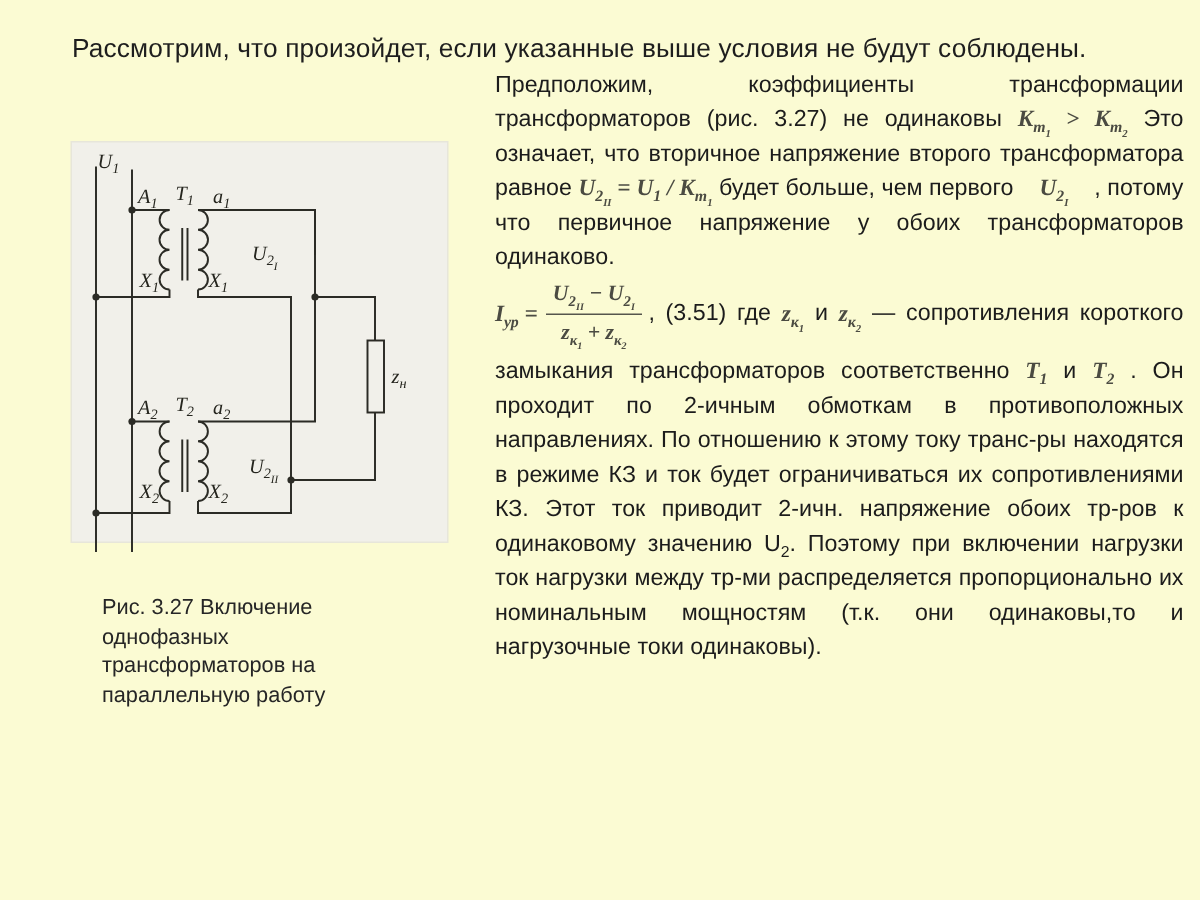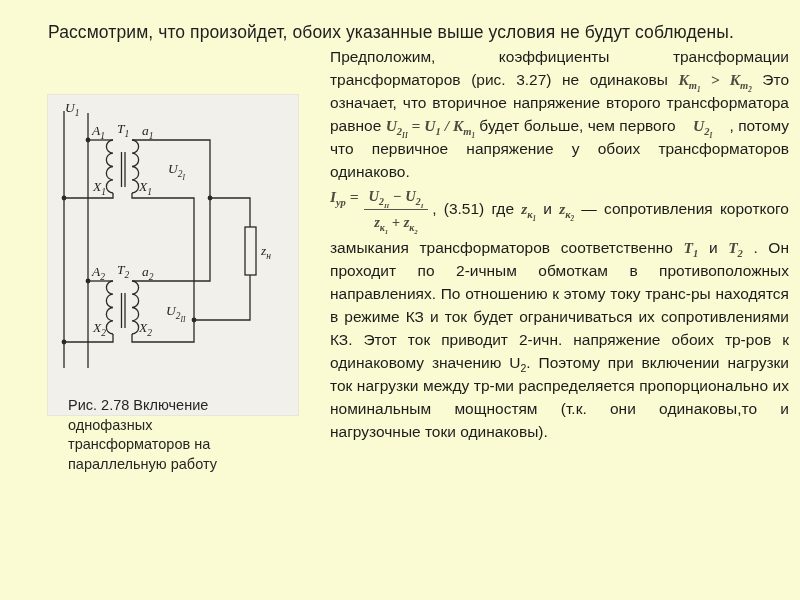--- a/index.html
+++ b/index.html
@@ -7,56 +7,56 @@
     width:800px;height:600px;position:relative;overflow:hidden;
     background:#FBFBD3;color:#1e1e1e;
     font-family:"Liberation Sans",sans-serif;
   }
   .slide{position:absolute;inset:0}
   .title{
     position:absolute;left:48px;top:21px;width:720px;
     font-size:17.5px;line-height:22px;letter-spacing:.1px;
   }
   .figure{
-    position:absolute;left:48px;top:95px;width:250px;height:320px;
+    position:absolute;left:48px;top:95px;width:250px;height:266px;
     background:#F1F0EA;box-shadow:0 0 0 1px #e7e6da;
   }
   .caption{
     position:absolute;left:68px;top:396px;width:178px;
     font-size:14.5px;line-height:19.5px;color:#262626;
   }
   .body-text{
     position:absolute;left:330px;top:45px;width:459px;
     font-size:15.5px;line-height:23px;text-align:justify;color:#1c1c1c;
   }
   .para{margin:0}
   b{font-weight:bold}
   sub{font-size:68%;line-height:0}
   .fm{
     font-family:"Liberation Serif",serif;font-style:italic;color:#4b4b42;
     white-space:nowrap;
     font-weight:bold;
   }
-  .fracwrap{display:inline-flex;align-items:flex-start;vertical-align:middle;margin:2px 4px 2px 0}
+  .fracwrap{display:inline-flex;align-items:center;vertical-align:middle;margin:2px 4px 2px 0}
   .frac{display:inline-flex;flex-direction:column;text-align:center;margin-left:5px;font-size:14.5px}
   .num{border-bottom:1px solid #55554c;padding:0 5px 1px 5px}
   .den{padding:1px 5px 0 5px}
   svg text{
     font-family:"Liberation Serif",serif;font-style:italic;
     fill:#26261f;font-size:13.5px;
   }
   svg .wire{stroke:#2b2b25;stroke-width:1.3;fill:none}
   svg .dot{fill:#2b2b25}
 </style>
 </head>
 <body>
 
 <div class="slide">
 
-  <div class="title">Рассмотрим, что произойдет, обоих указанные  выше  условия не будут соблюдены.</div>
+  <div class="title">Рассмотрим, что произойдет, если указанные  выше  условия не будут соблюдены.</div>
 
   <div class="figure">
     <svg width="250" height="306" viewBox="0 0 250 306">
 
       <path class="wire" d="M16,16 V273"></path>
       <path class="wire" d="M40,18 V273"></path>
 
       <g>
         <path class="wire" d="M40,45 H65"></path>
         <path class="wire" d="M65,45 A6.6,6.6 0 0 0 65,58.2 A6.6,6.6 0 0 0 65,71.5 A6.6,6.6 0 0 0 65,84.8 A6.6,6.6 0 0 0 65,98"></path>
@@ -99,21 +99,21 @@
           <text x="69" y="179"><tspan>T</tspan><tspan dy="3.5" font-size="9.5"><tspan>2</tspan></tspan><tspan dy="-3.5">​</tspan></text>
           <text x="94" y="181"><tspan>a</tspan><tspan dy="3.5" font-size="9.5"><tspan>2</tspan></tspan><tspan dy="-3.5">​</tspan></text>
           <text x="45" y="237"><tspan>X</tspan><tspan dy="3.5" font-size="9.5"><tspan>2</tspan></tspan><tspan dy="-3.5">​</tspan></text>
           <text x="91" y="237"><tspan>X</tspan><tspan dy="3.5" font-size="9.5"><tspan>2</tspan></tspan><tspan dy="-3.5">​</tspan></text>
           <text x="118" y="220"><tspan>U</tspan><tspan dy="3.5" font-size="9.5"><tspan>2</tspan><tspan dy="3.5" font-size="7.5"><tspan>II</tspan></tspan><tspan dy="-3.5">​</tspan></tspan><tspan dy="-3.5">​</tspan></text>
           <text x="213" y="160"><tspan>z</tspan><tspan dy="3.5" font-size="9.5"><tspan>н</tspan></tspan><tspan dy="-3.5">​</tspan></text>
         </g>
     </svg>
   </div>
 
-  <div class="caption">Рис. 2.78  Включение однофазных трансформаторов на параллельную работу</div>
+  <div class="caption">Рис. 3.27  Включение однофазных трансформаторов на параллельную работу</div>
 
   <div class="body-text">
       <div class="para">Предположим,  коэффициенты  трансформации трансформаторов (рис.  3.27) не одинаковы  <span class="fm">K<sub>т<sub>1</sub></sub> &gt; K<sub>т<sub>2</sub></sub></span>  Это означает,  что вторичное напряжение второго трансформатора равное  <span class="fm">U<sub>2<sub>II</sub></sub> = U<sub>1</sub> / K<sub>т<sub>1</sub></sub></span>  будет больше, чем первого &nbsp;&nbsp;&nbsp;<span class="fm">U<sub>2<sub>I</sub></sub></span>&nbsp;&nbsp;&nbsp; ,  потому что первичное напряжение у обоих трансформаторов одинаково.</div>
       <div class="para"><span class="fracwrap">
           <span class="fm">I<sub>ур</sub> =</span>
           <span class="frac">
             <span class="num fm">U<sub>2<sub>II</sub></sub> − U<sub>2<sub>I</sub></sub></span>
             <span class="den fm">z<sub>к<sub>1</sub></sub> + z<sub>к<sub>2</sub></sub></span>
           </span>
         </span>, (3.51) где <span class="fm">z<sub>к<sub>1</sub></sub></span>  и <span class="fm">z<sub>к<sub>2</sub></sub></span>  — сопротивления короткого замыкания трансформаторов соответственно <span class="fm">T<sub>1</sub></span>  и <span class="fm">T<sub>2</sub></span>  . Он проходит по 2-ичным обмоткам в противоположных направлениях. По отношению к этому току транс-ры находятся в режиме КЗ и ток будет ограничиваться их сопротивлениями КЗ. Этот ток приводит  2-ичн. напряжение обоих тр-ров к одинаковому значению U<sub>2</sub>. Поэтому при включении нагрузки ток нагрузки между тр-ми распределяется пропорционально их номинальным мощностям (т.к. они одинаковы,то и нагрузочные токи одинаковы).</div>

